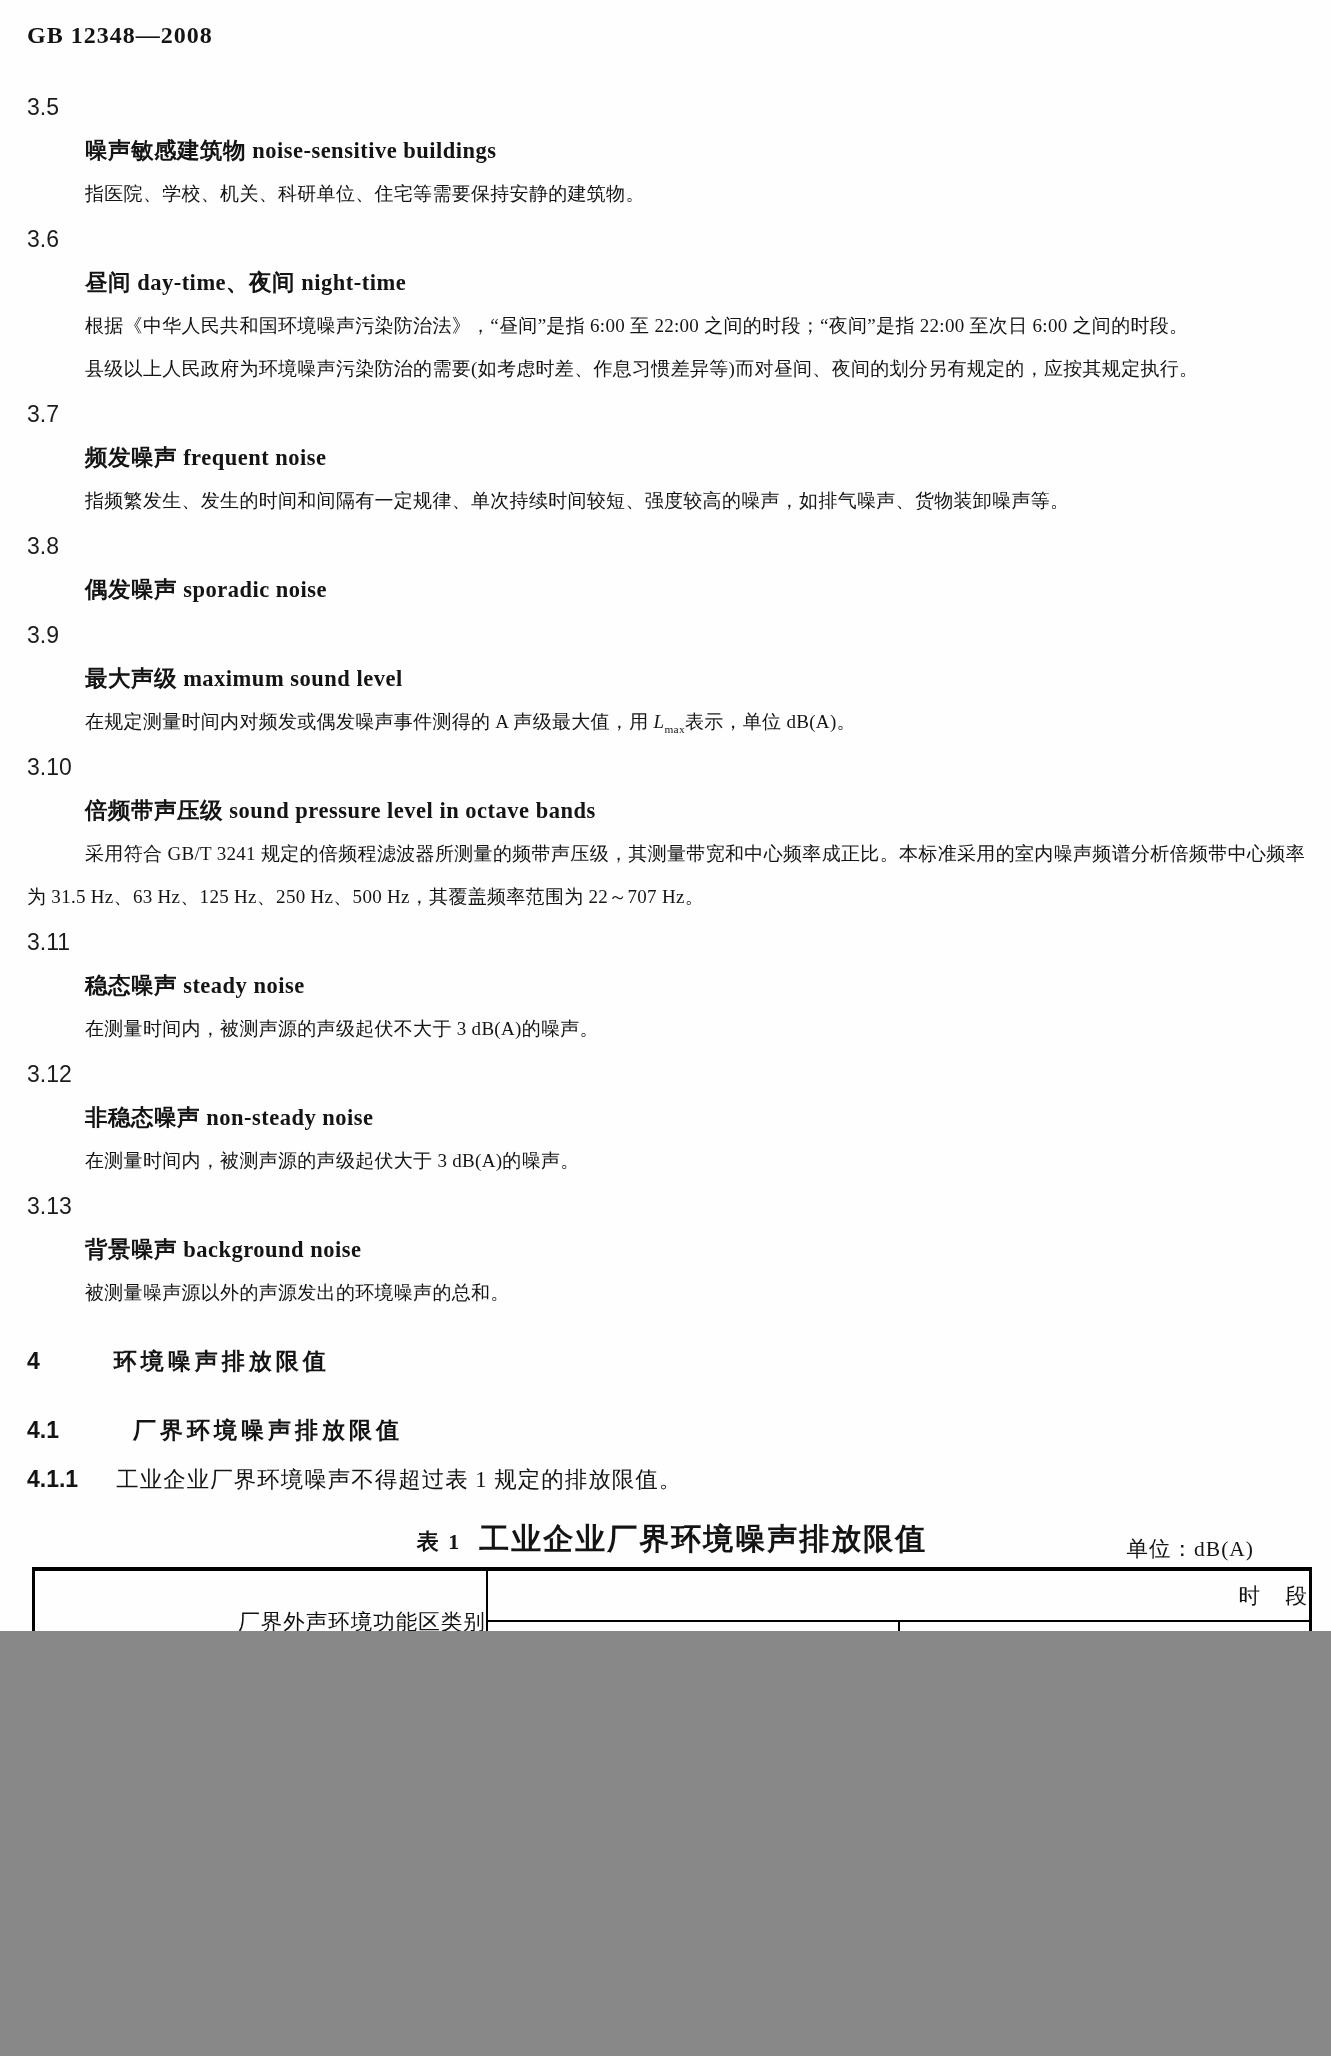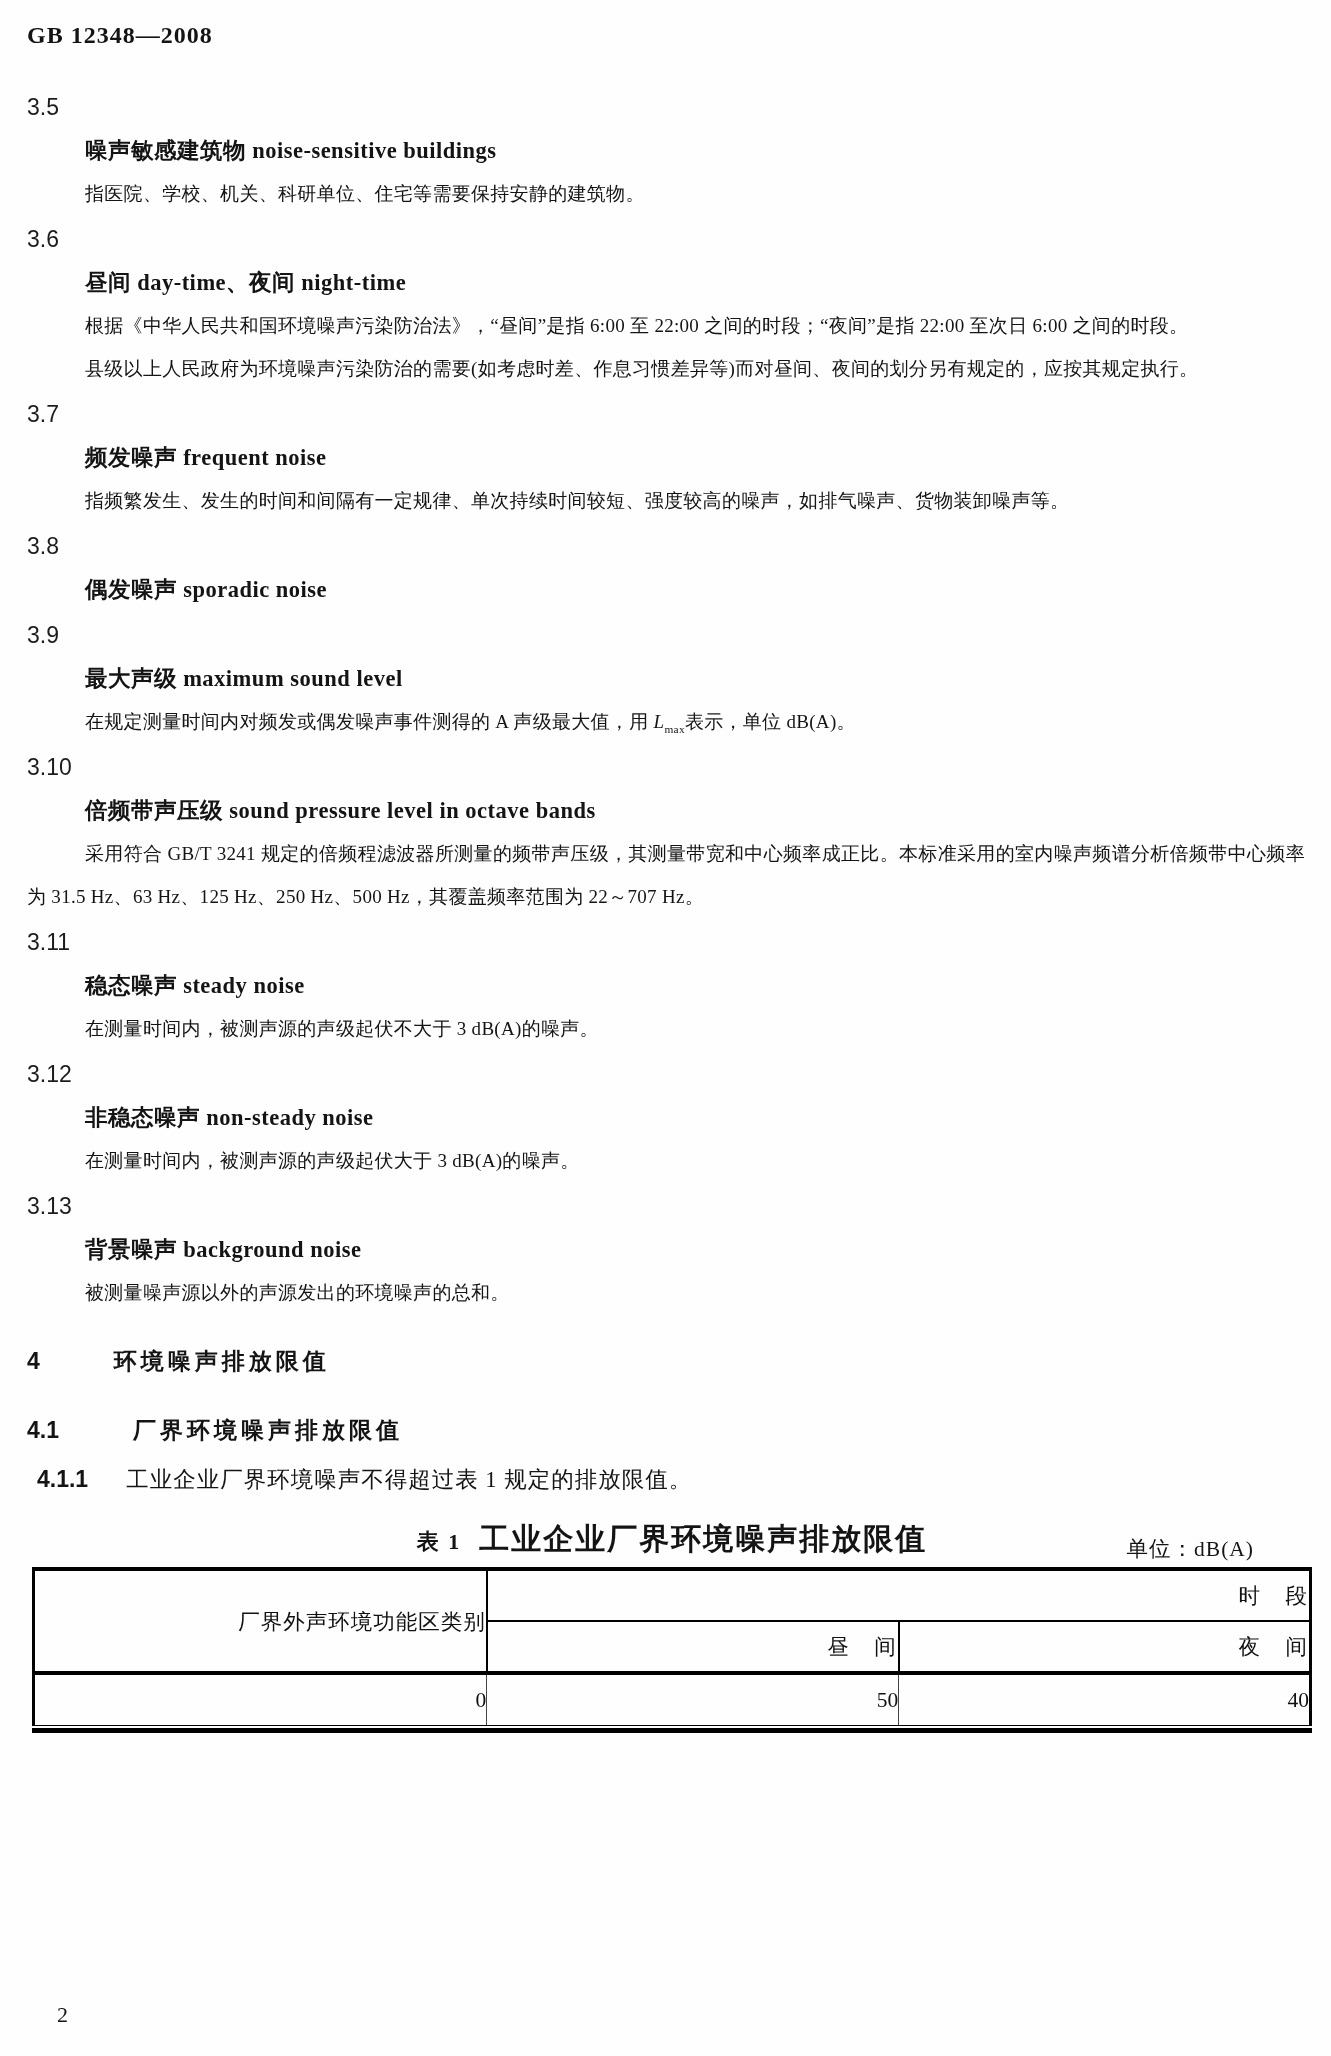--- a/index.html
+++ b/index.html
@@ -1,19 +1,19 @@
 <!DOCTYPE html>
 <html lang="zh"><head>
 <meta charset="utf-8">
 <title>GB 12348—2008 · Page 2</title>
 <style>
   html,body{margin:0;padding:0;background:#888;}
   .page{
     position:relative;
-    width:1331px;height:2056px;
+    width:1331px;height:1631px;
     margin:0 auto;
     background:#fefefe;
     color:#141414;
     font-family:"Liberation Serif","DejaVu Serif",serif;
     box-sizing:border-box;
     padding:20px 26px 0 27px;
     overflow:hidden;
   }
   
   .doc-code{
@@ -41,21 +41,21 @@
   .sec-para sub.sub{font-size:0.6em;line-height:0;}
   
   .ch4{margin-top:26px;}
   .ch4-line{line-height:43px;}
   .ch4 .num{
     font-family:"Liberation Sans","DejaVu Sans",sans-serif;
     font-size:23px;font-weight:bold;margin-right:30px;
   }
   .ch4 .title{font-size:23px;font-weight:bold;letter-spacing:4px;margin-left:44px;}
   .ch4-l2{margin-top:24px;}
-  .ch4-l3{margin-top:4px;margin-left:10px;}
+  .ch4-l3{margin-top:4px;}
   .ch4-l3 .num{font-weight:bold;margin-right:38px;}
   .ch4-l3 .body-text{font-size:22.5px;letter-spacing:1px;}
   
   .tbl-caption{
     position:relative;
     width:1280px;margin-left:5px;margin-top:22px;
     text-align:center;line-height:28px;height:30px;
   }
   .cap-label{font-size:22px;font-weight:bold;margin-right:18px;letter-spacing:2px;}
   .cap-title{font-size:30px;font-weight:bold;letter-spacing:2px;}

